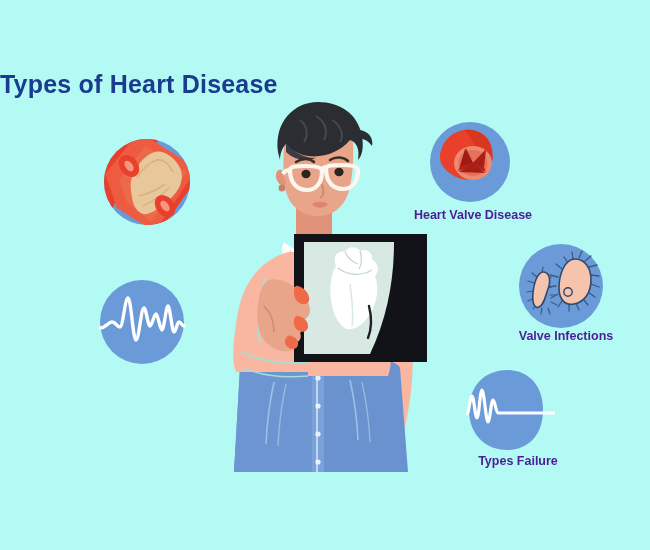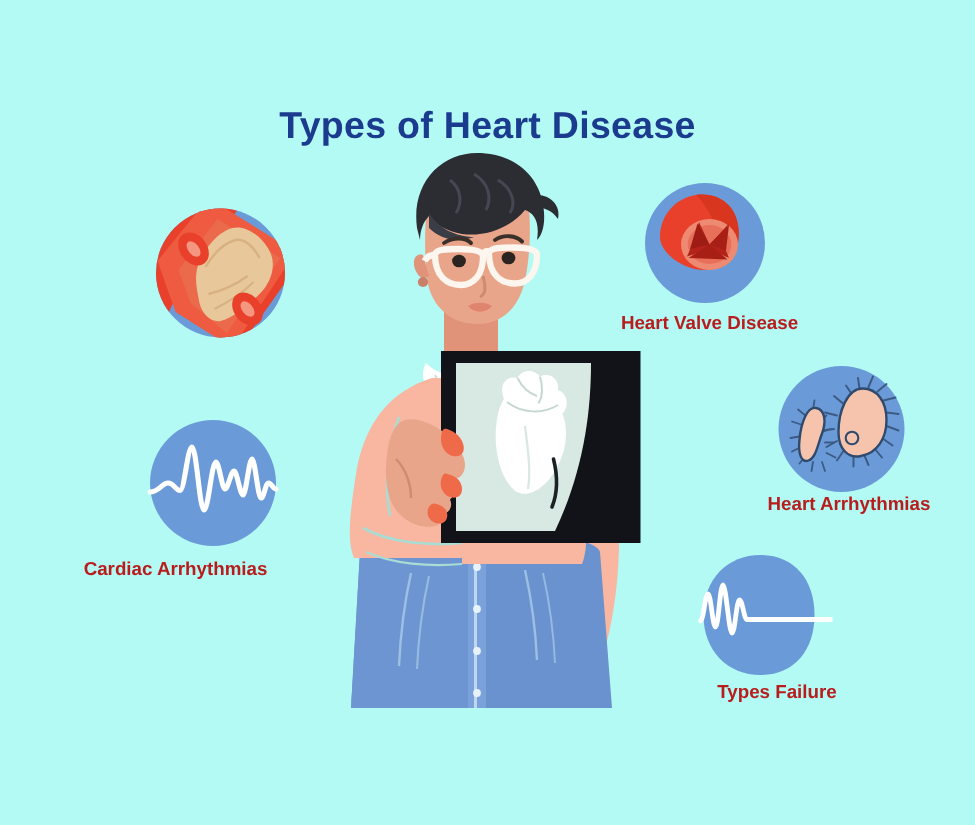--- a/index.html
+++ b/index.html
@@ -17,34 +17,33 @@
     width: 650px;
     height: 550px;
     background: #b3faf4;
     overflow: hidden;
   }
   #page-title {
     position: absolute;
     left: 0;
     top: 70px;
     width: 650px;
-    text-align: center;
     font-size: 25px;
     font-weight: bold;
     color: #1b3b8f;
     letter-spacing: 0.2px;
   }
   .node {
     position: absolute;
   }
   .node-label {
     position: absolute;
     font-size: 12.5px;
     font-weight: bold;
-    color: #b91c1c;
+    color: #4c1d95;
     white-space: nowrap;
     text-align: center;
   }
   .icon-svg {
     display: block;
   }
   #person-art {
     position: absolute;
     left: 212px;
     top: 100px;
@@ -182,21 +181,20 @@
       </g>
     </svg>
   </div>
 
   <div class="node" id="arrhythmias-node">
     <svg class="icon-svg" width="88" height="88" viewBox="0 0 88 88" xmlns="http://www.w3.org/2000/svg">
       <circle cx="44" cy="44" r="42" fill="#6a9bd8"></circle>
       <path d="M2 50 C8 50 10 44 14 44 C18 44 19 49 22 49 C25 49 27 20 30 20 C33 20 35 62 38 62 C41 62 43 30 46 30 C48 30 50 48 52 48 C54 48 56 36 58 36 C60 36 62 52 64 52 C66 52 68 28 70 28 C72 28 74 54 76 54 C78 54 79 44 81 44 C83 44 84 48 86 48" stroke="#ffffff" stroke-width="3.4" fill="none" stroke-linecap="round" stroke-linejoin="round"></path>
     </svg>
   </div>
-  <div class="node-label" id="arrhythmias-label">Cardiac Arrhythmias</div>
 
   <div class="node" id="valve-node">
     <svg class="icon-svg" width="84" height="84" viewBox="0 0 84 84" xmlns="http://www.w3.org/2000/svg">
       <circle cx="42" cy="42" r="40" fill="#6a9bd8"></circle>
 
       <path d="M12 38 C12 24 22 12 36 10 C50 8 62 16 64 30 C66 42 62 54 52 58 C40 63 26 58 18 50 C14 46 12 42 12 38 Z" fill="#e8402a"></path>
       <path d="M36 10 C50 8 62 16 64 30 C66 42 62 54 52 58 C54 44 50 24 36 10 Z" fill="#d8361f"></path>
 
       <ellipse cx="45" cy="43" rx="19" ry="17" fill="#ef8a72"></ellipse>
       <ellipse cx="45" cy="43" rx="14.5" ry="13" fill="#e8705a"></ellipse>
@@ -218,21 +216,21 @@
       </g>
       <path d="M58 17 C68 17 74 26 74 38 C74 50 68 60 57 62 C48 64 42 57 42 46 C42 32 48 17 58 17 Z" fill="#f6c3ac" stroke="#2f4a6d" stroke-width="1.6"></path>
       <circle cx="51" cy="50" r="4.2" fill="#f6c3ac" stroke="#2f4a6d" stroke-width="1.4"></circle>
 
       <g stroke="#3b5a84" stroke-width="1.2" stroke-linecap="round">
         <path d="M25 31 l1 -6 M20 35 l-5 -4 M17 41 l-6 -2 M16 49 l-6 1 M17 56 l-6 3 M20 62 l-4 5 M25 66 l-1 6 M31 66 l2 6 M34 60 l6 3 M33 53 l6 0 M31 46 l6 -2 M29 39 l5 -4"></path>
       </g>
       <path d="M27 30 C33 31 34 39 31 47 C28 55 27 63 22 65 C17 67 15 60 16 51 C17 40 21 29 27 30 Z" fill="#f6c3ac" stroke="#2f4a6d" stroke-width="1.6"></path>
     </svg>
   </div>
-  <div class="node-label" id="infections-label">Heart Arrhythmias</div>
+  <div class="node-label" id="infections-label">Valve Infections</div>
 
   <div class="node" id="failure-node">
     <svg class="icon-svg" width="92" height="88" viewBox="0 0 92 88" xmlns="http://www.w3.org/2000/svg">
       <path d="M6 44 C6 20 22 4 44 4 C66 4 80 20 80 44 C80 68 66 84 44 84 C22 84 6 68 6 44 Z" fill="#6a9bd8"></path>
       <path d="M4 48 C6 48 7 30 9 30 C11 30 12 52 14 52 C16 52 17 24 19 24 C21 24 23 56 25 56 C27 56 28 34 30 34 C32 34 33 47 35 47 L92 47" stroke="#ffffff" stroke-width="3.2" fill="none" stroke-linecap="round" stroke-linejoin="round"></path>
     </svg>
   </div>
   <div class="node-label" id="failure-label">Types Failure</div>
 
 </div>

